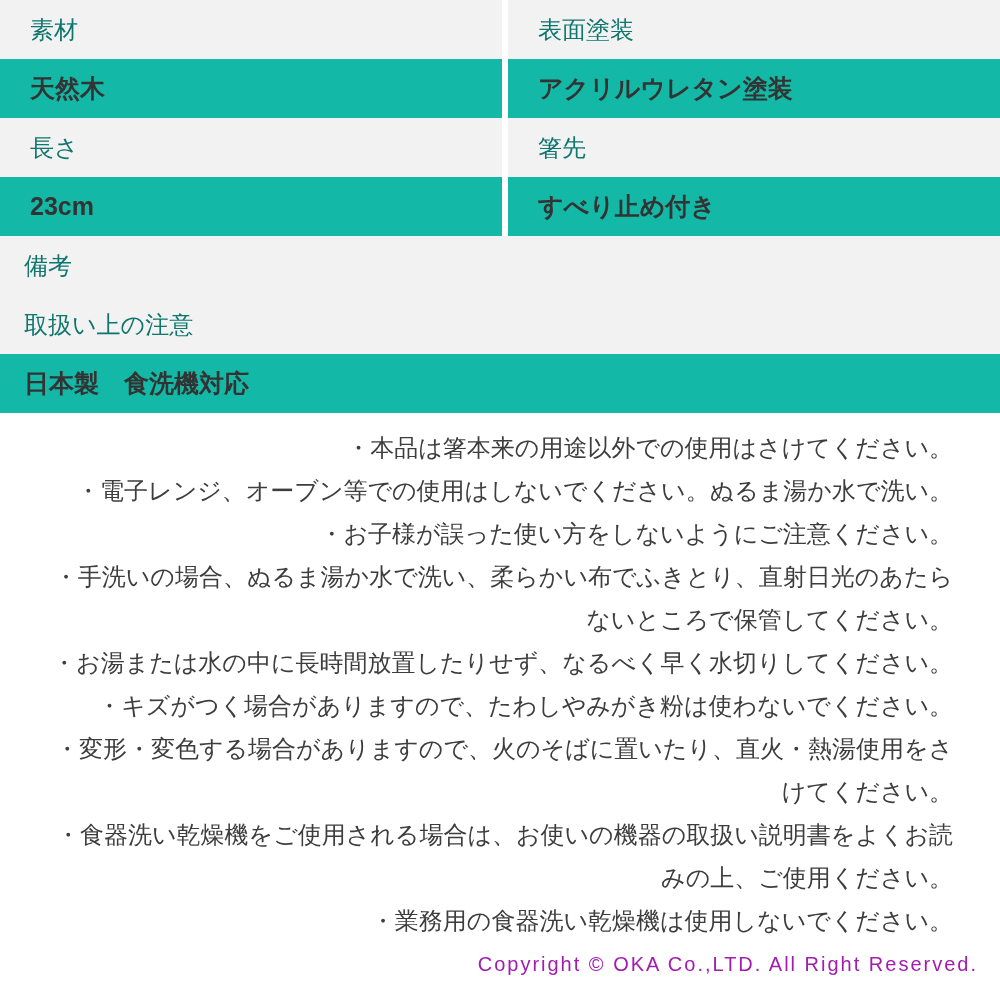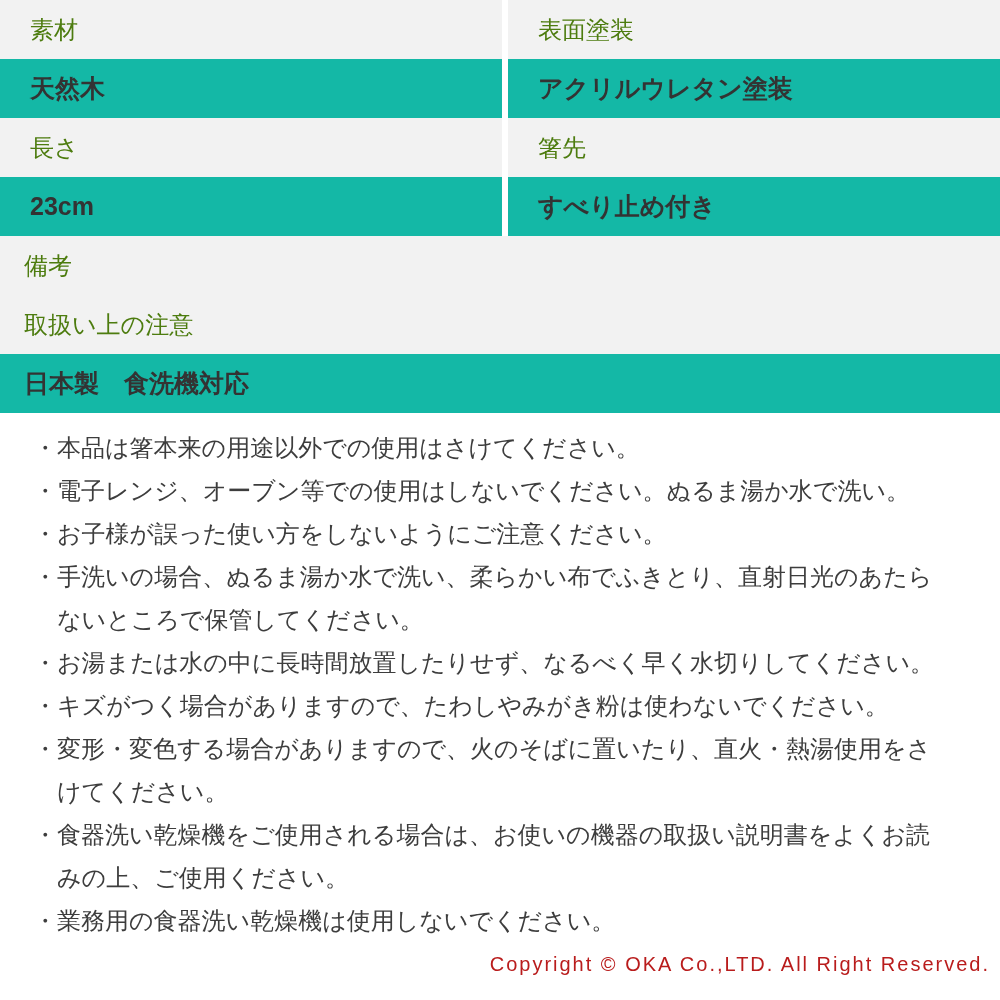--- a/index.html
+++ b/index.html
@@ -21,21 +21,21 @@
   .row { display: flex; height: 59px; align-items: stretch; }
   .row.pair { column-gap: 6px; }
   .cell {
     display: flex; align-items: center;
     padding-left: 30px;
   }
   .cell.c-left  { width: 502px; }
   .cell.c-right { width: 492px; }
   .head {
     background: #f2f2f2;
-    color: #4d7c0f;
+    color: #0f766e;
     font-size: 24px;
     font-weight: 400;
   }
   .val {
     background: #14b8a6;
     color: #333333;
     font-size: 25px;
     font-weight: 600;
   }
   .row.full { padding-left: 24px; display: flex; align-items: center; }
@@ -45,31 +45,32 @@
     list-style: none;
     padding: 13px 47px 0 33px;
     font-size: 24px;
     line-height: 43px;
     font-weight: 500;
     color: #3d3d3d;
   }
   .notes li {
     padding-left: 24px;   
     text-indent: -24px;
+    text-align: right;
   }
 
   
   .footer {
     position: absolute;
-    right: 10px;
+    right: 22px;
     top: 953px;
     font-size: 20px;
     letter-spacing: 2px;
     font-weight: 500;
-    color: #b91c1c;
+    color: #a21caf;
     margin-left: 15px;
   }
 </style>
 </head>
 <body>
 
 <div class="page">
 
   <section class="spec">
 

